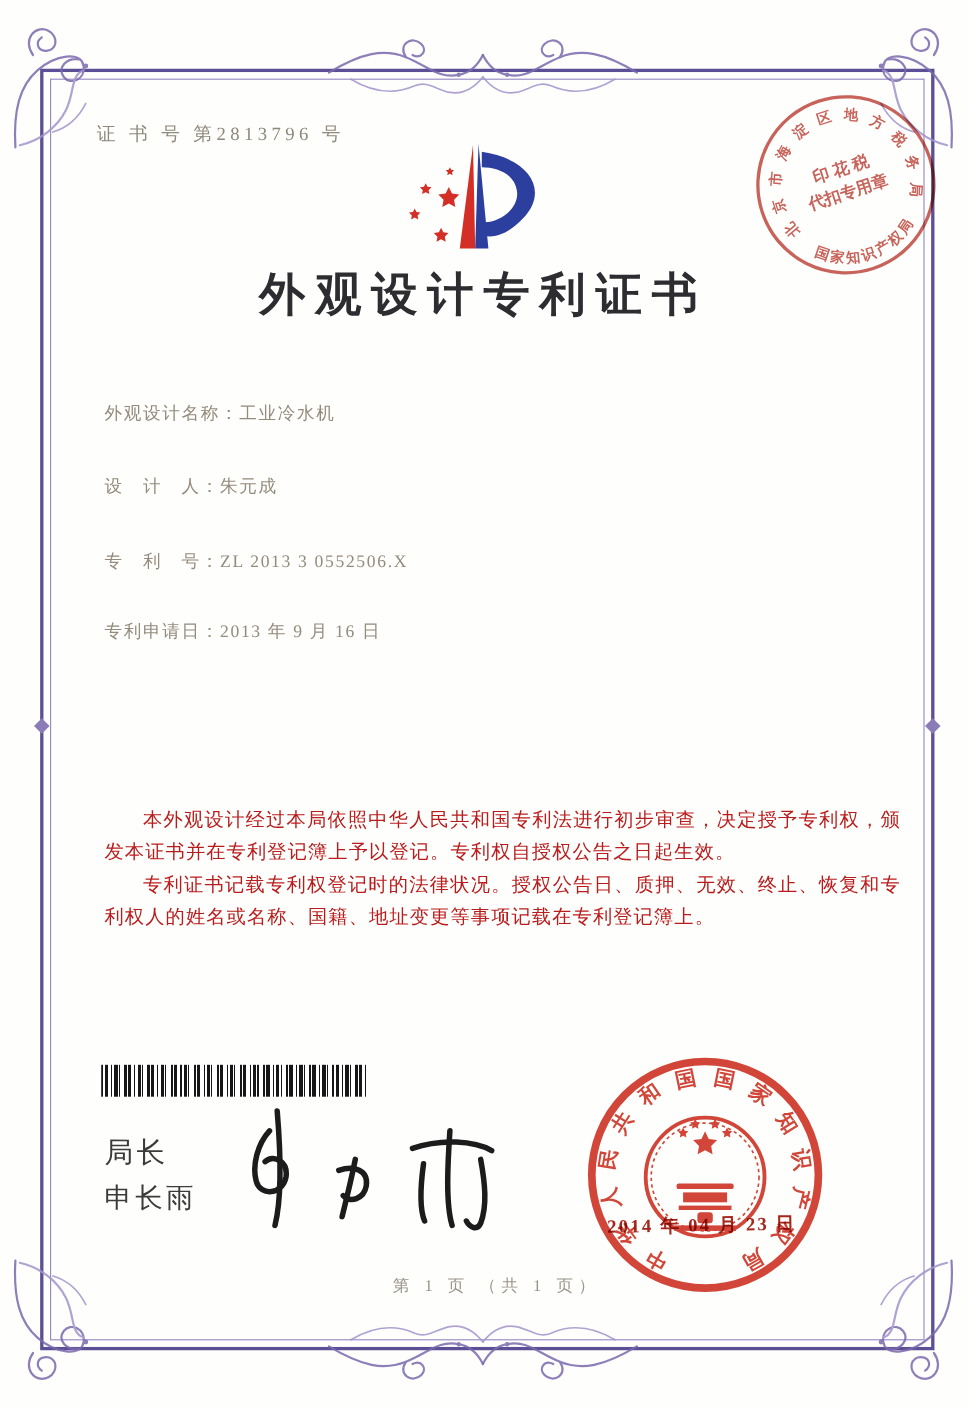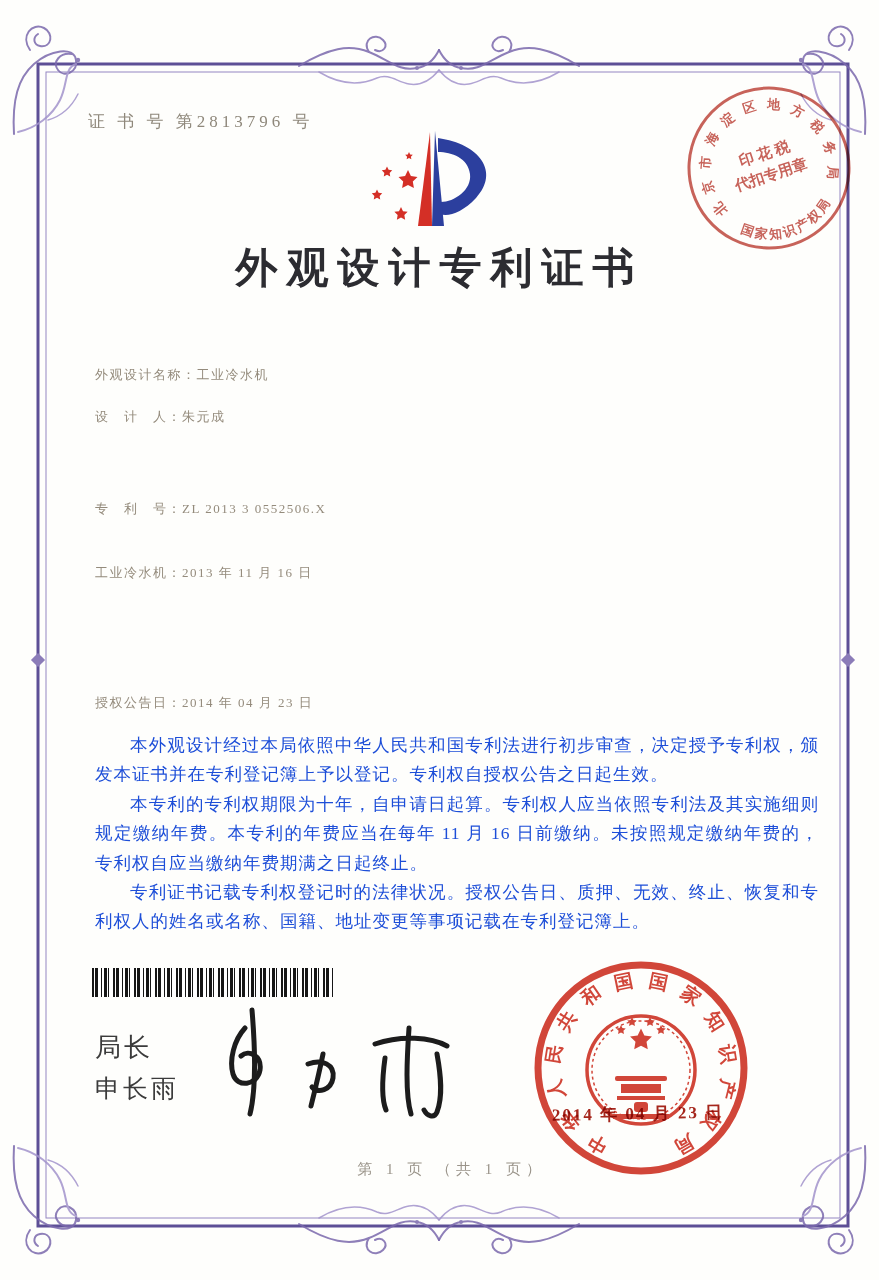--- a/index.html
+++ b/index.html
@@ -16,27 +16,27 @@
   .cert-no{
     position:absolute;left:88px;top:110px;
     font-size:17px;letter-spacing:4px;color:#8f887b;
   }
   .logo{position:absolute;left:350px;top:122px;width:180px;height:118px;}
   .title{
     position:absolute;left:0;top:240px;width:879px;text-align:center;
     font-size:42px;font-weight:700;letter-spacing:9px;color:#2c2c31;
   }
   .field{
-    position:absolute;left:95px;font-size:13px;color:#948b7c;letter-spacing:1.5px;
-  }
-  .f0{top:366px;} .f1{top:408px;} .f2{top:500px;text-align:right;} .f3{top:564px;} .f4{top:630px;} .f5{top:694px;}
+    position:absolute;left:95px;font-size:16px;color:#948b7c;letter-spacing:1.5px;
+  }
+  .f0{top:366px;} .f1{top:432px;} .f2{top:500px;text-align:right;} .f3{top:564px;} .f4{top:630px;} .f5{top:694px;}
   .field .lab{color:#948b7c;}
   .body-text{
     position:absolute;left:95px;top:731px;width:724px;
-    font-size:17.5px;line-height:1.68;color:#1d4ed8;letter-spacing:1px;
+    font-size:17.5px;line-height:1.68;color:#b91c1c;letter-spacing:1px;
     text-align:justify;
   }
   .body-text p{margin:0;text-indent:2em;}
   .barcode{
     position:absolute;left:92px;top:968px;width:242px;height:29px;
     background:repeating-linear-gradient(90deg,
       #161616 0 2px,#fff 2px 3px,#161616 3px 6px,#fff 6px 9px,
       #161616 9px 10px,#fff 10px 12px,#161616 12px 15px,#fff 15px 16px,
       #161616 16px 17px,#fff 17px 21px);
   }
@@ -130,29 +130,25 @@
     <div class="field f0">
       <span class="lab">外观设计名称：</span><span>工业冷水机</span>
     </div>
     <div class="field f1">
       <span class="lab">设　计　人：</span><span>朱元成</span>
     </div>
     <div class="field f2">
       <span class="lab">专　利　号：</span><span>ZL 2013 3 0552506.X</span>
     </div>
     <div class="field f3">
-      <span class="lab">工业冷水机：</span><span>2013 年 11 月 16 日</span>
-    </div>
-    <div class="field f5">
-      <span class="lab">授权公告日：</span><span>2014 年 04 月 23 日</span>
+      <span class="lab">专利申请日：</span><span>2013 年 9 月 16 日</span>
     </div>
 
     <div class="body-text">
       <p>本外观设计经过本局依照中华人民共和国专利法进行初步审查，决定授予专利权，颁发本证书并在专利登记簿上予以登记。专利权自授权公告之日起生效。</p>
-      <p>本专利的专利权期限为十年，自申请日起算。专利权人应当依照专利法及其实施细则规定缴纳年费。本专利的年费应当在每年 11 月 16 日前缴纳。未按照规定缴纳年费的，专利权自应当缴纳年费期满之日起终止。</p>
       <p>专利证书记载专利权登记时的法律状况。授权公告日、质押、无效、终止、恢复和专利权人的姓名或名称、国籍、地址变更等事项记载在专利登记簿上。</p>
     </div>
 
     <div class="barcode"></div>
 
     <div class="sig-role">局长</div>
     <div class="sig-name">申长雨</div>
 
     <svg class="sig-script" viewBox="0 0 280 118">
       <g fill="none" stroke="#1c1c1c" stroke-width="5" stroke-linecap="round">

